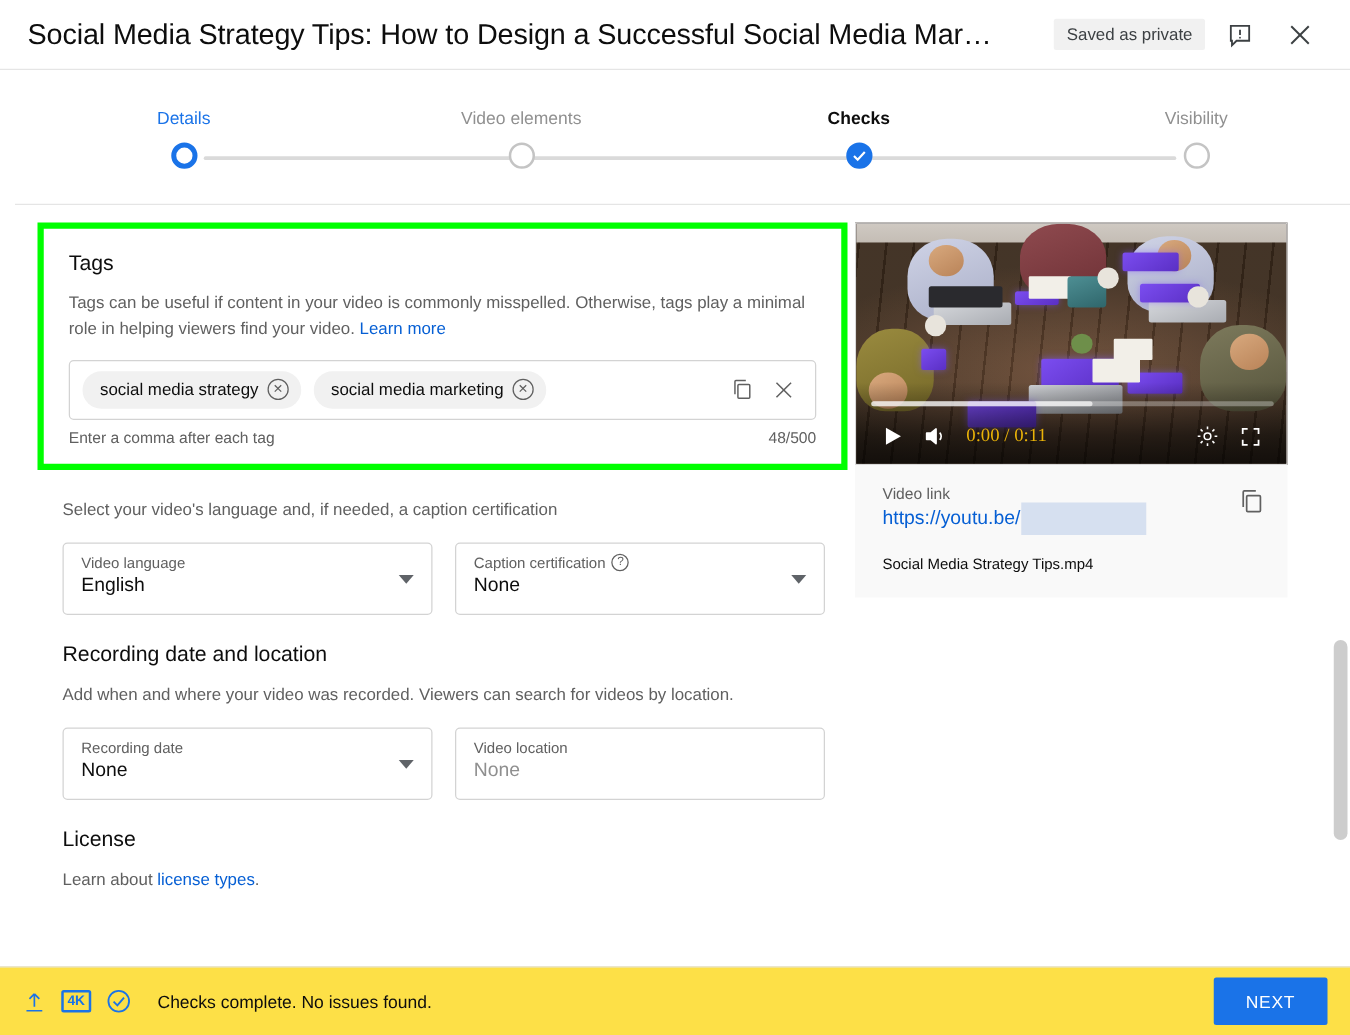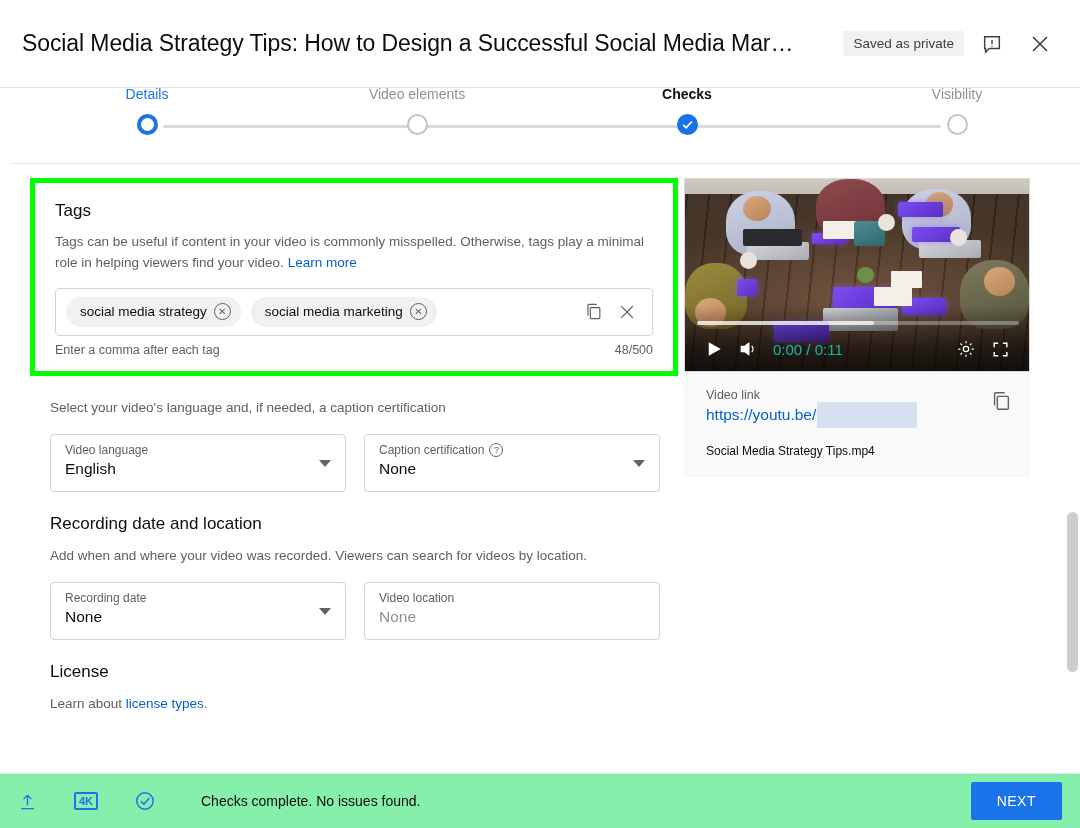--- a/index.html
+++ b/index.html
@@ -8,21 +8,21 @@
     font-family: "Liberation Sans", sans-serif;
     background: #ffffff;
     color: #030303;
     overflow: hidden;
   }
 
   .dialog { position: relative; width: 1080px; height: 828px; background: #fff; }
 
   
   .header {
-    position: absolute; top: 0; left: 0; width: 1080px; height: 88px;
+    position: absolute; top: 0; left: 0; width: 1080px; height: 56px;
     display: flex; align-items: center; padding: 0 20px 0 22px;
     border-bottom: 1px solid #e5e5e5;
   }
   .header-title {
     flex: 1 1 auto; font-size: 23px; font-weight: 400; color: #0d0d0d;
     white-space: nowrap; overflow: hidden; text-overflow: ellipsis;
     letter-spacing: -0.1px; padding-right: 14px;
   }
   .saved-badge {
     flex: 0 0 auto; background: #f1f1f1; color: #3c4043;
@@ -190,21 +190,21 @@
     background: rgba(255,255,255,0.68); border-radius: 2px;
   }
   .vid-controls {
     position: absolute; left: 0; bottom: 0; width: 100%; height: 44px;
     display: flex; align-items: center; padding: 0 12px; color: #fff;
   }
   .vc-btn {
     width: 34px; height: 34px; display: flex; align-items: center;
     justify-content: center; cursor: pointer;
   }
-  .vid-time { font-size: 15px; color: #14b8a6; margin-left: 8px; white-space: nowrap; }
+  .vid-time { font-size: 15px; color: #eab308; margin-left: 8px; white-space: nowrap; font-family: Liberation Serif, serif; }
   .vc-spacer { flex: 1 1 auto; }
 
   .meta-panel { width: 346px; background: #f9f9f9; padding: 16px 16px 20px 22px; position: relative; }
   .meta-lbl { font-size: 12.5px; color: #606060; }
   .meta-link { font-size: 15.5px; color: #065fd4; display: flex; align-items: center; cursor: pointer; }
   .redact { display: inline-block; width: 100px; height: 26px; background: #d6e0f0; margin-left: 1px; }
   .meta-val { font-size: 12px; color: #0d0d0d; margin-top: 2px; }
   .meta-copy { position: absolute; right: 18px; top: 18px; cursor: pointer; }
   .meta-gap { height: 14px; }
 
@@ -215,21 +215,21 @@
   }
   .scroll-thumb {
     position: absolute; left: 0; top: 345px; width: 11px; height: 160px;
     background: #cdcdcd; border-radius: 6px; cursor: pointer;
   }
 
   
   .footer {
     position: absolute; bottom: 0; left: 0; width: 1080px; height: 55px;
     border-top: 1px solid #e5e5e5; display: flex; align-items: center;
-    padding: 0 18px 0 10px; background: #86efac; gap: 25px;
+    padding: 0 18px 0 10px; background: #fde047;
   }
   .foot-ic {
     width: 34px; height: 30px; display: flex; align-items: center;
     justify-content: center; cursor: pointer; flex: 0 0 auto;
   }
   .badge4k {
     border: 2px solid #1a73e8; border-radius: 2px; color: #1a73e8;
     font-size: 11px; font-weight: 700; padding: 1px 3px; line-height: 1.1;
   }
   .foot-text { font-size: 14px; color: #0d0d0d; margin-left: 14px; }

